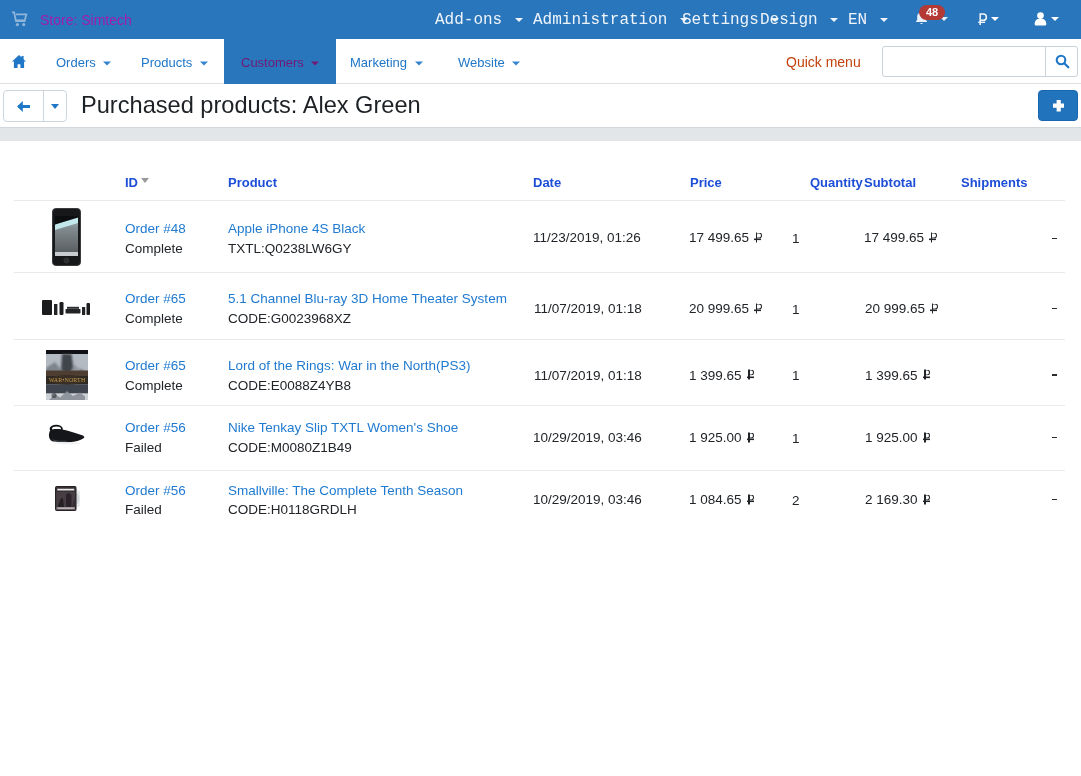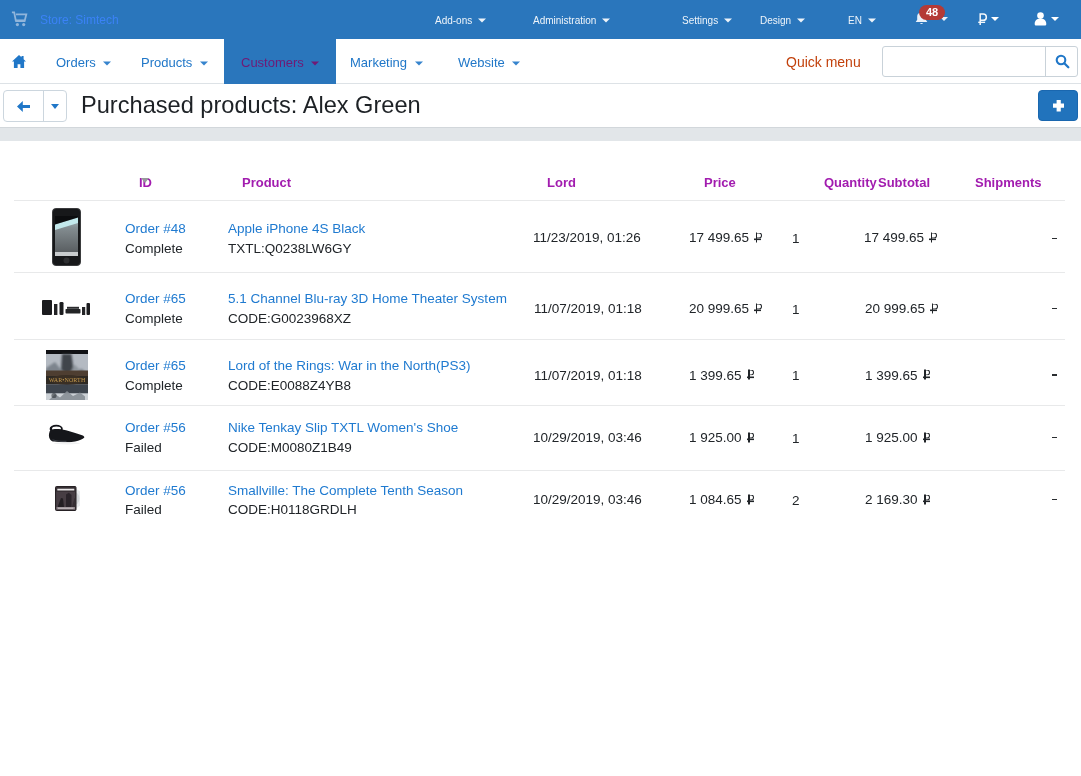--- a/index.html
+++ b/index.html
@@ -2,30 +2,30 @@
 <html><head><meta charset="utf-8">
 <style>
 html,body{margin:0;padding:0;width:1081px;height:776px;overflow:hidden;background:#fff;
   font-family:"Liberation Sans",sans-serif;}
 .abs{position:absolute;}
 .vc{transform:translateY(-50%);white-space:nowrap;}
 
 .car{display:inline-block;width:0;height:0;border-left:4px solid transparent;border-right:4px solid transparent;border-top:4px solid currentColor;vertical-align:middle;}
 
 #topbar{left:0;top:0;width:1081px;height:39px;background:#2a76bc;}
-.tbt{color:rgba(255,255,255,.92);font-size:10px;}
-.tbd{color:#3b82f6;font-size:12px;}
+.tbt{color:rgba(255,255,255,.92);font-size:16px;font-family:Liberation Mono, monospace;}
+.tbd{color:#a21caf;font-size:14px;}
 
 #navbar{left:0;top:39px;width:1081px;height:45px;background:#fff;border-bottom:1px solid #dde2e6;box-sizing:border-box;}
 .nav{color:#2077c8;font-size:13px;font-weight:400;}
 
 .title{color:#1d2125;font-size:23.6px;}
 
 .hl{height:1px;background:#e8e9ea;left:14px;width:1051px;}
-.th{font-size:13px;font-weight:700;color:#a21caf;margin-left:14px;}
+.th{font-size:13px;font-weight:700;color:#1d4ed8;}
 .td{font-size:13.5px;color:#212529;}
 a.lk{color:#1f7ad0;text-decoration:none;font-size:13.5px;}
 .rub{display:inline-block;position:relative;width:8.3px;height:9.6px;vertical-align:-0.5px;margin-left:1px;
   background:linear-gradient(currentColor,currentColor) 0.2px 6.3px/7.3px 1.6px no-repeat;}
 .rub::before{content:"";position:absolute;left:1.9px;top:0;width:1.7px;height:9.8px;background:currentColor;}
 .rub::after{content:"";position:absolute;left:3px;top:0;width:4.8px;height:5.8px;border:1.7px solid currentColor;border-left:0;border-radius:0 4.6px 4.6px 0;box-sizing:border-box;}
 </style></head>
 <body>
 <div class="abs" id="topbar"></div>
 
@@ -92,21 +92,21 @@
 <div class="abs" style="left:1038px;top:90px;width:40px;height:31px;background:#2173bc;border-radius:4px;border:1px solid #1a67af;box-sizing:border-box"></div>
 <svg class="abs" style="left:1052.8px;top:100.3px" width="11.4" height="11.4" viewBox="0 0 12 12">
   <path d="M3.8 0h4.4v3.8H12v4.4H8.2V12H3.8V8.2H0V3.8h3.8z" fill="#fff"></path>
 </svg>
 
 <div class="abs" style="left:0;top:127px;width:1081px;height:14px;background:#e2e6e9;border-top:1px solid #d2d7db;box-sizing:border-box"></div>
 
 <span class="abs vc th" style="left:125px;top:182px">ID</span>
 <i class="car abs" style="color:#97999c;left:141px;top:178px;border-left-width:4.5px;border-right-width:4.5px;border-top-width:5px"></i>
 <span class="abs vc th" style="left:228px;top:182px">Product</span>
-<span class="abs vc th" style="left:533px;top:182px">Lord</span>
+<span class="abs vc th" style="left:533px;top:182px">Date</span>
 <span class="abs vc th" style="left:690px;top:182px">Price</span>
 <span class="abs vc th" style="left:810px;top:182px">Quantity</span>
 <span class="abs vc th" style="left:864px;top:182px">Subtotal</span>
 <span class="abs vc th" style="left:961px;top:182px">Shipments</span>
 
 <div class="abs hl" style="top:200px"></div>
 <div class="abs hl" style="top:272px"></div>
 <div class="abs hl" style="top:339px"></div>
 <div class="abs hl" style="top:405px"></div>
 <div class="abs hl" style="top:470px"></div>

